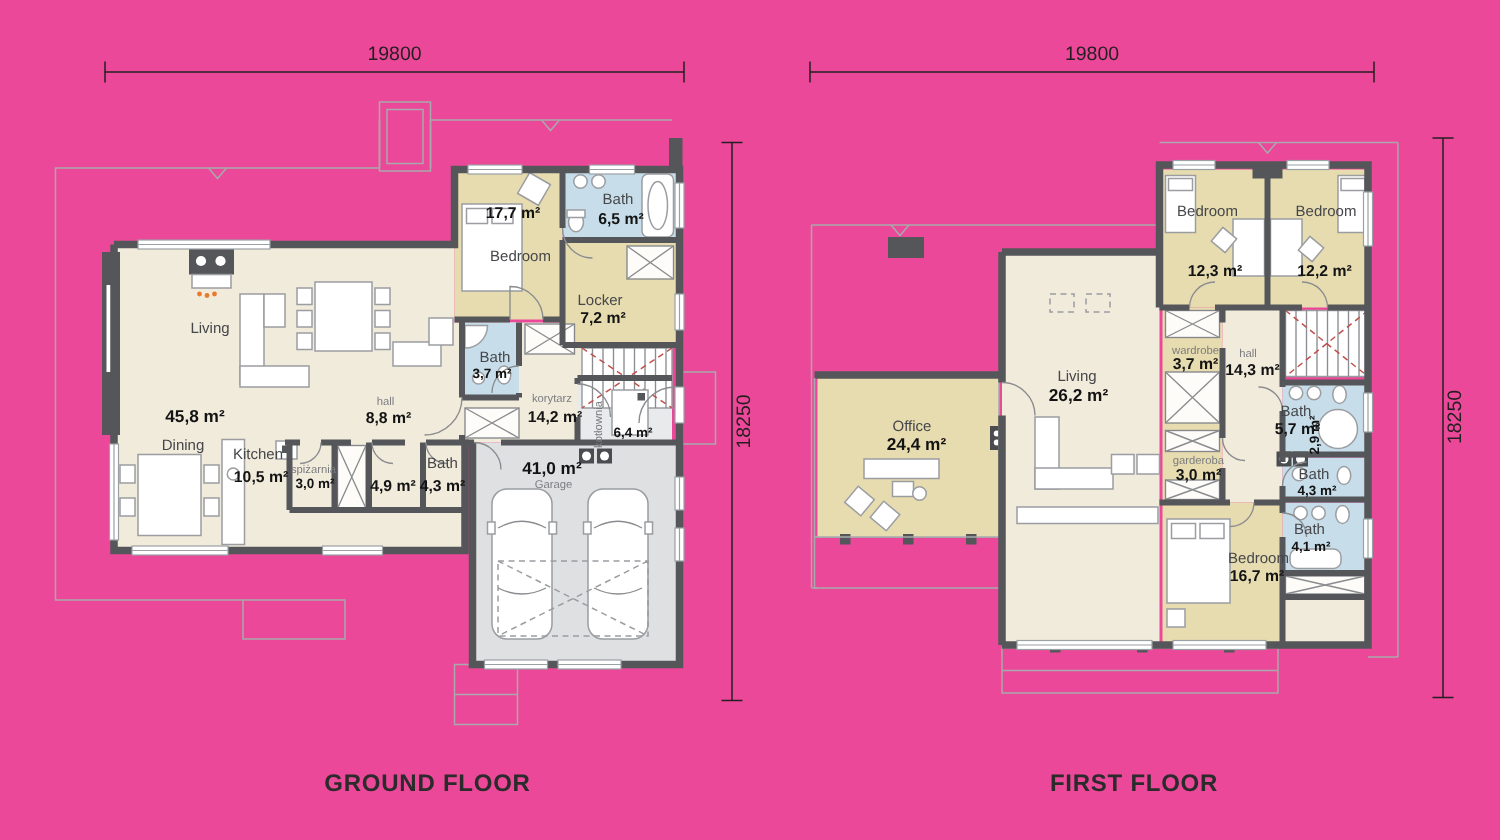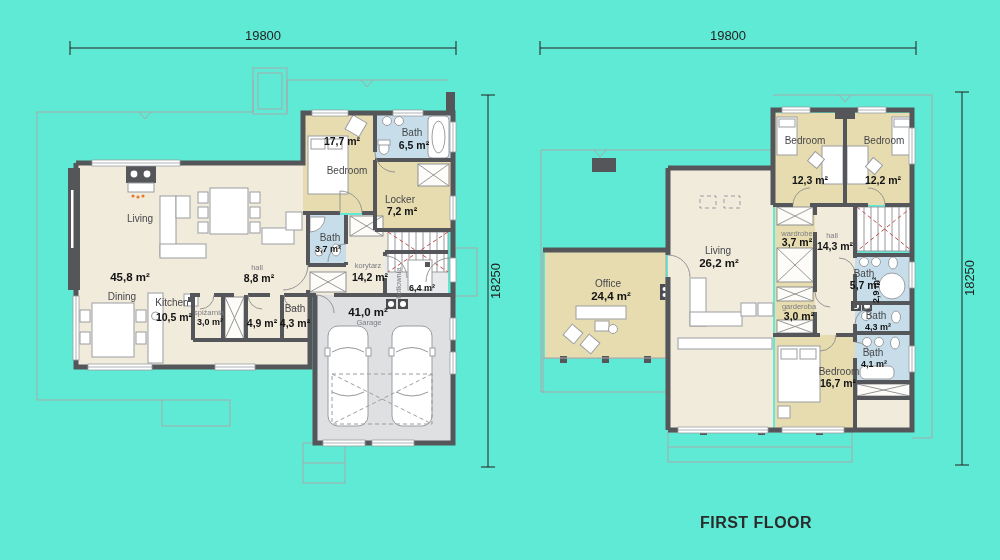--- a/index.html
+++ b/index.html
@@ -1,16 +1,16 @@
 <!DOCTYPE html>
 <html><head>
 <meta charset="utf-8">
 <style>
   html,body{margin:0;padding:0;background:#fff;}
-  .stage{position:relative;width:1000px;height:560px;background:#5eead4;overflow:hidden;
+  .stage{position:relative;width:1000px;height:560px;background:#ec4899;overflow:hidden;
          font-family:"Liberation Sans",sans-serif;}
   svg{position:absolute;left:0;top:0;}
   svg text{font-family:"Liberation Sans",sans-serif;}
   .rn{font-size:10px;fill:#46474a;text-anchor:middle;}
   .rn-sm{font-size:7.5px;fill:#7b7c80;text-anchor:middle;}
   .ra{font-size:10.5px;font-weight:bold;fill:#131313;text-anchor:middle;}
   .ra-lg{font-size:11.5px;font-weight:bold;fill:#131313;text-anchor:middle;}
   .ra-sm{font-size:9px;font-weight:bold;fill:#131313;text-anchor:middle;}
   .dim{font-size:13px;fill:#231f20;text-anchor:middle;}
   .caption{position:absolute;transform:translateX(-50%);font-size:16px;font-weight:600;
@@ -416,14 +416,15 @@
       <text class="rn" x="876" y="319" font-size="9">Bath</text>
       <text class="ra-sm" x="878" y="330">4,3 m²</text>
       <text class="rn" x="873" y="356" font-size="9">Bath</text>
       <text class="ra-sm" x="874" y="367">4,1 m²</text>
       <text class="rn" x="839" y="375">Bedroom</text>
       <text class="ra" x="838" y="387">16,7 m²</text>
     </g>
   </g>
 </svg>
 
+<div class="caption" style="left:285px;top:514px;">GROUND FLOOR</div>
 <div class="caption" style="left:756px;top:514px;">FIRST FLOOR</div>
 </div>
 
 </body></html>

